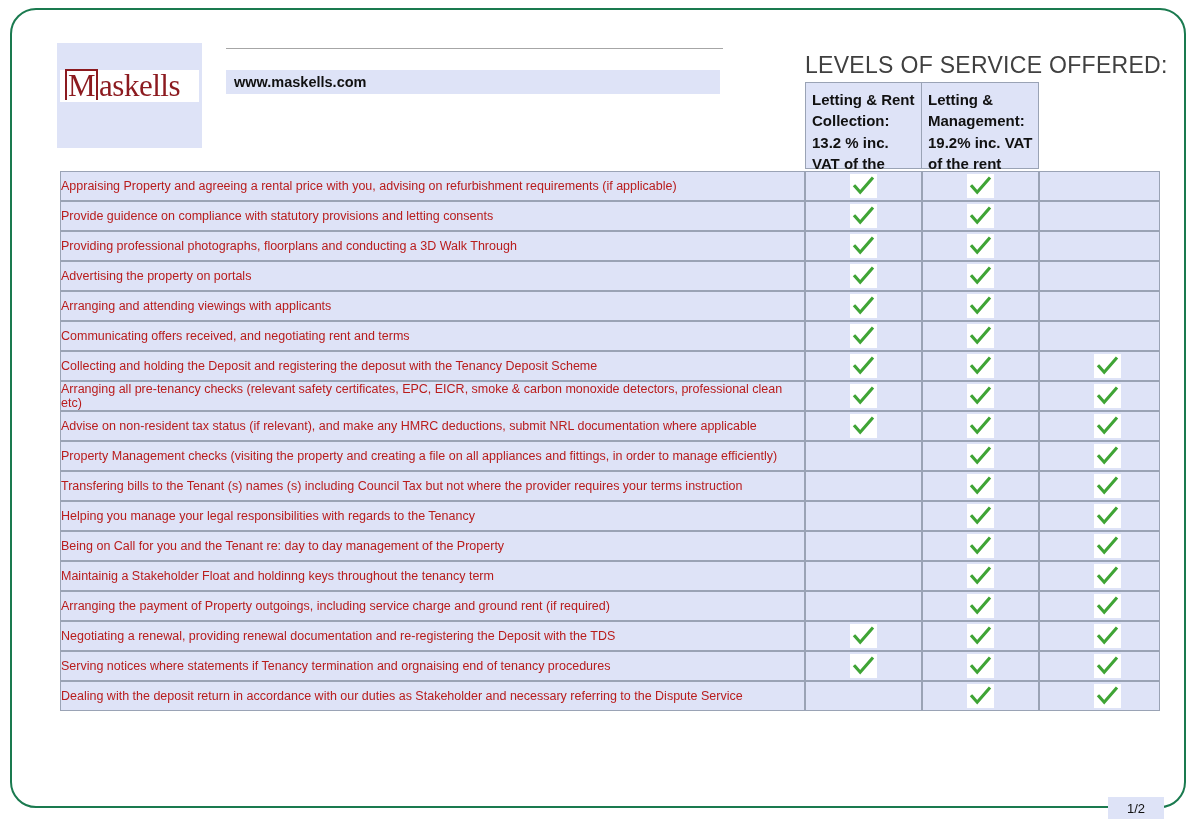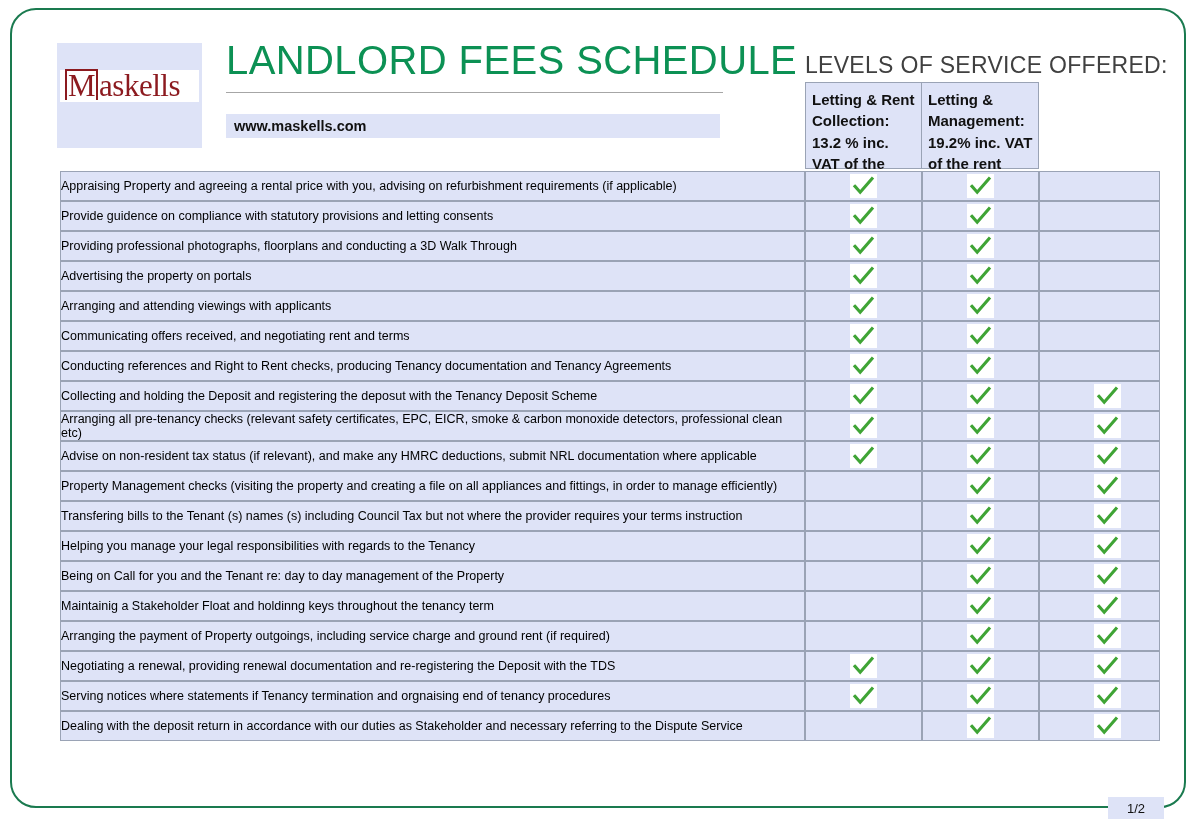--- a/index.html
+++ b/index.html
@@ -134,21 +134,21 @@
   #fees-table td {
     background: #dee3f7;
     border: 1px solid #9aa3b5;
     box-sizing: border-box;
     height: 30px;
     padding: 0;
   }
   td.desc {
     width: 745px;
     font-size: 12.5px;
-    color: #000000;
+    color: #b91c1c;
     padding: 0 0 0 9px;
     vertical-align: middle;
     border-right: 1px solid #9aa3b5;
     margin-left: 30px;
   }
   td.chk {
     text-align: center;
     vertical-align: middle;
   }
   td.chk.k1 { width: 117px; }
@@ -194,21 +194,20 @@
 
   <div id="header-area">
 
     <div id="logo-box">
       <div id="logo-inner">
         <span id="logo-text"><span id="logo-m">M</span><span>askells</span></span>
       </div>
     </div>
 
     <div id="title-block">
-      <div id="doc-title">LANDLORD FEES SCHEDULE</div>
       <div id="title-rule"></div>
       <div id="website-band">
         <span id="website-text">www.maskells.com</span>
       </div>
     </div>
 
     <div id="levels-title">LEVELS OF SERVICE OFFERED:</div>
 
     <div id="col-headers">
       <div class="col-head c1">Letting &amp; Rent Collection: 13.2 % inc. VAT of the rent (11% + VAT)</div>
@@ -273,30 +272,20 @@
           <td class="desc">Communicating offers received, and negotiating rent and terms</td>
           <td class="chk k1"><span class="check-box"><svg class="check-mark" viewBox="0 0 27 24" xmlns="http://www.w3.org/2000/svg">
                 <path d="M5 12.4 L10.2 18.2 L22 4.6" fill="none" stroke="#3fa435" stroke-width="3.1" stroke-linecap="square" stroke-linejoin="miter"></path>
               </svg></span></td>
           <td class="chk k2"><span class="check-box"><svg class="check-mark" viewBox="0 0 27 24" xmlns="http://www.w3.org/2000/svg">
                 <path d="M5 12.4 L10.2 18.2 L22 4.6" fill="none" stroke="#3fa435" stroke-width="3.1" stroke-linecap="square" stroke-linejoin="miter"></path>
               </svg></span></td>
           <td class="chk k3"></td>
         </tr>
         <tr>
-          <td class="desc">Conducting references and Right to Rent checks, producing Tenancy documentation and Tenancy Agreements</td>
-          <td class="chk k1"><span class="check-box"><svg class="check-mark" viewBox="0 0 27 24" xmlns="http://www.w3.org/2000/svg">
-                <path d="M5 12.4 L10.2 18.2 L22 4.6" fill="none" stroke="#3fa435" stroke-width="3.1" stroke-linecap="square" stroke-linejoin="miter"></path>
-              </svg></span></td>
-          <td class="chk k2"><span class="check-box"><svg class="check-mark" viewBox="0 0 27 24" xmlns="http://www.w3.org/2000/svg">
-                <path d="M5 12.4 L10.2 18.2 L22 4.6" fill="none" stroke="#3fa435" stroke-width="3.1" stroke-linecap="square" stroke-linejoin="miter"></path>
-              </svg></span></td>
-          <td class="chk k3"></td>
-        </tr>
-        <tr>
           <td class="desc">Collecting and holding the Deposit and registering the deposut with the Tenancy Deposit Scheme</td>
           <td class="chk k1"><span class="check-box"><svg class="check-mark" viewBox="0 0 27 24" xmlns="http://www.w3.org/2000/svg">
                 <path d="M5 12.4 L10.2 18.2 L22 4.6" fill="none" stroke="#3fa435" stroke-width="3.1" stroke-linecap="square" stroke-linejoin="miter"></path>
               </svg></span></td>
           <td class="chk k2"><span class="check-box"><svg class="check-mark" viewBox="0 0 27 24" xmlns="http://www.w3.org/2000/svg">
                 <path d="M5 12.4 L10.2 18.2 L22 4.6" fill="none" stroke="#3fa435" stroke-width="3.1" stroke-linecap="square" stroke-linejoin="miter"></path>
               </svg></span></td>
           <td class="chk k3"><span class="check-box"><svg class="check-mark" viewBox="0 0 27 24" xmlns="http://www.w3.org/2000/svg">
                 <path d="M5 12.4 L10.2 18.2 L22 4.6" fill="none" stroke="#3fa435" stroke-width="3.1" stroke-linecap="square" stroke-linejoin="miter"></path>
               </svg></span></td>

